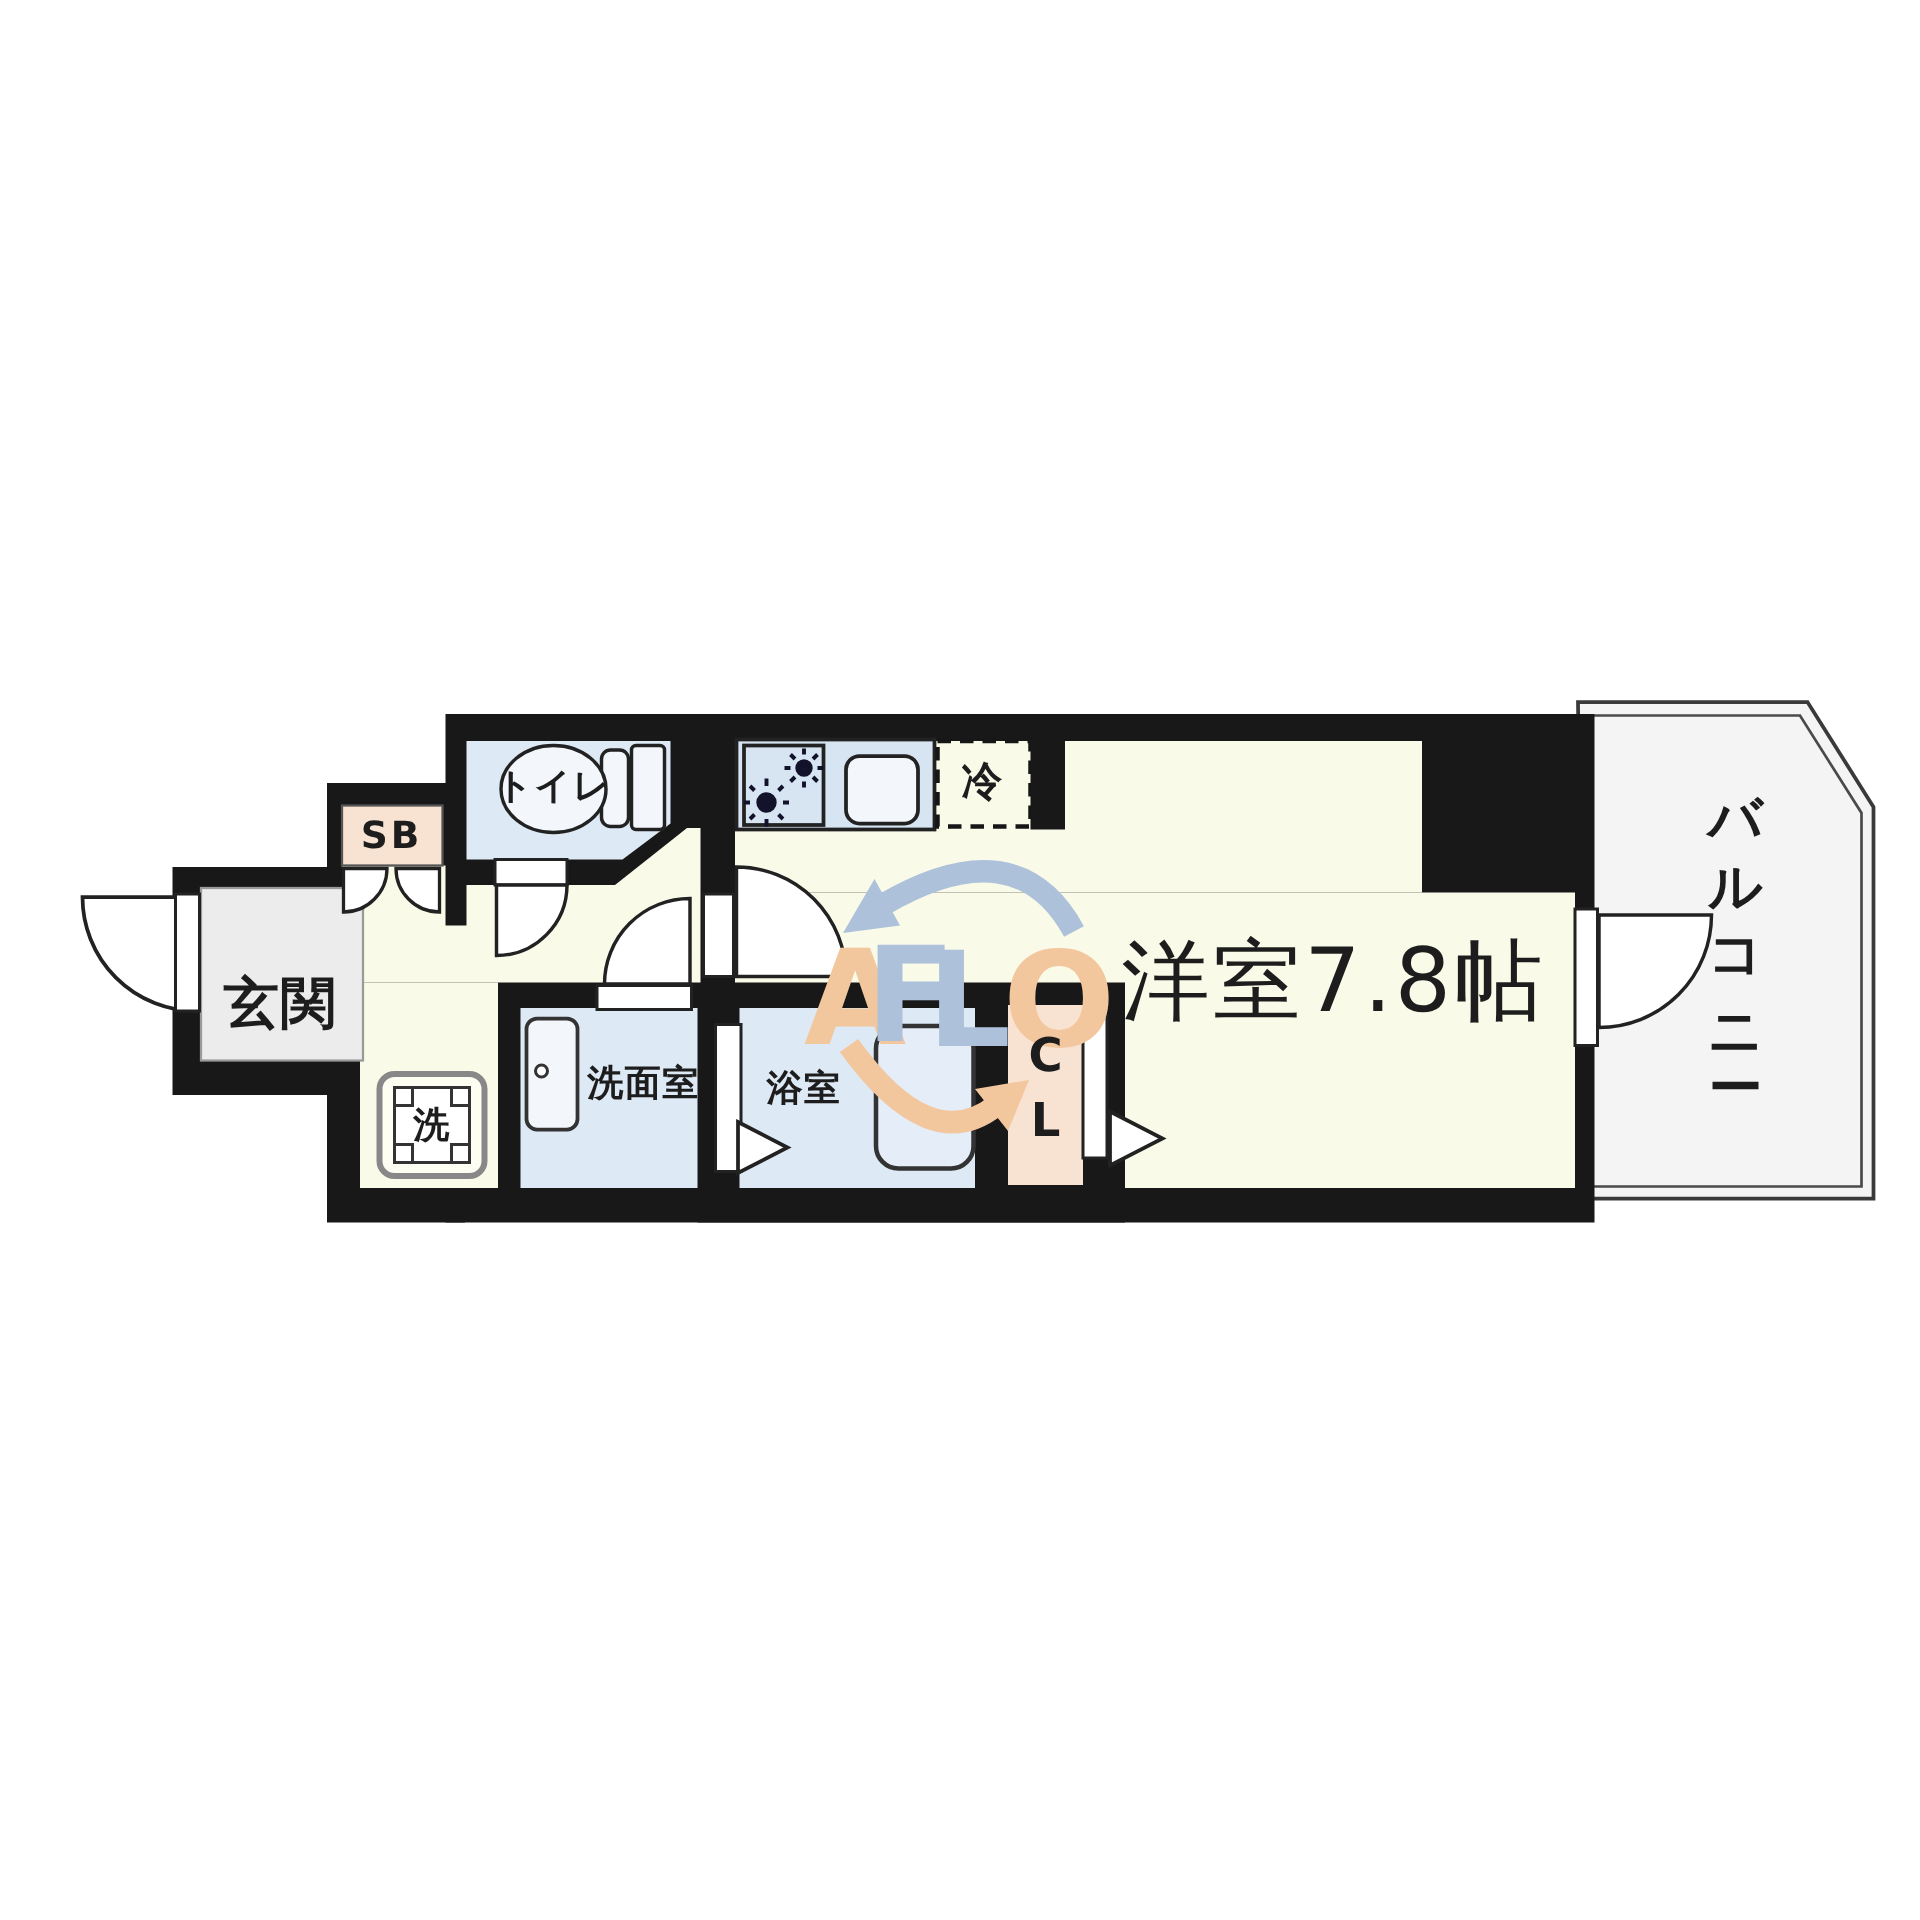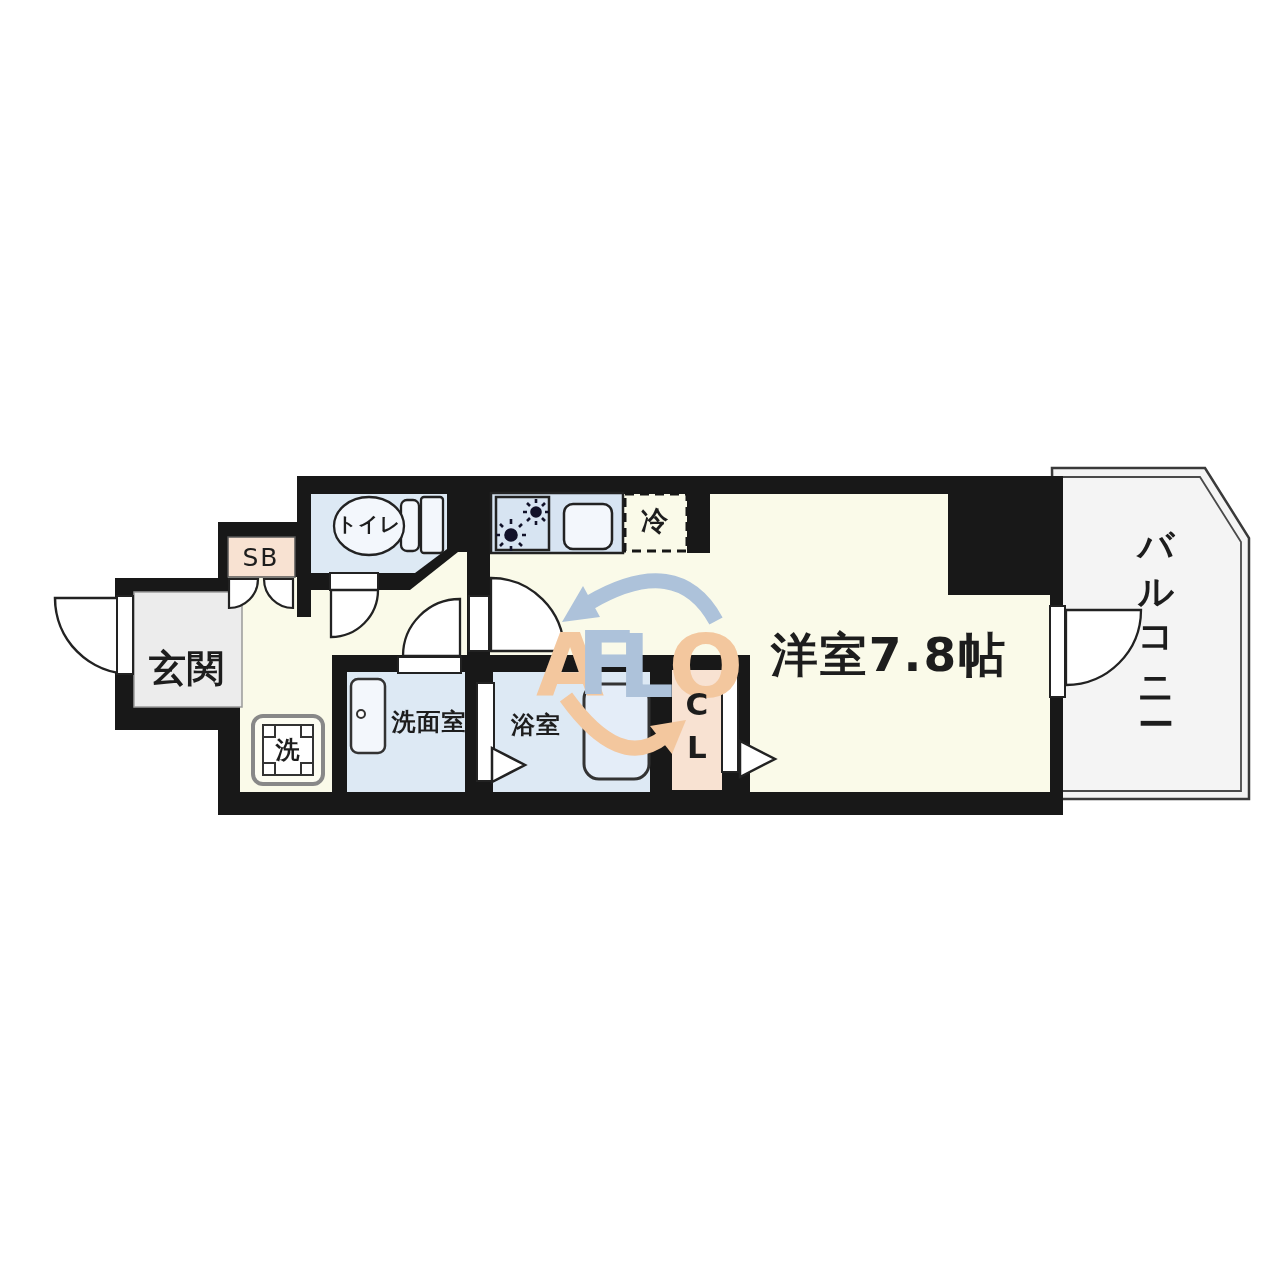--- a/index.html
+++ b/index.html
@@ -2,27 +2,27 @@
 <html><head>
 <meta charset="utf-8">
 <style>
   html,body{margin:0;padding:0;background:#ffffff;}
   #canvas{position:relative;width:1280px;height:1280px;background:#ffffff;overflow:hidden;
           font-family:"DejaVu Sans","Liberation Sans",sans-serif;}
   #plan-svg{position:absolute;left:0;top:0;width:1280px;height:1280px;}
   .lbl{position:absolute;color:#1d1d1d;font-weight:600;white-space:nowrap;
        transform:translate(-50%,-50%);letter-spacing:1px;}
   .lbl-genkan{font-size:37px;}
-  .lbl-sb{font-size:25px;font-weight:400;letter-spacing:2px;}
-  .lbl-toilet{font-size:20px;}
+  .lbl-sb{font-size:25px;font-weight:700;letter-spacing:2px;}
+  .lbl-toilet{font-size:24px;}
   .lbl-fridge{font-size:27px;}
   .lbl-washer{font-size:24px;}
   .lbl-washroom{font-size:24px;}
   .lbl-bath{font-size:24px;}
-  .lbl-west{font-size:47px;font-weight:700;letter-spacing:2px;}
+  .lbl-west{font-size:59px;font-weight:400;letter-spacing:2px;}
   .lbl-vert{position:absolute;color:#1d1d1d;font-weight:600;white-space:nowrap;
             writing-mode:vertical-rl;}
   .lbl-cl{left:679px;top:686px;font-size:31px;letter-spacing:7px;text-orientation:upright;font-weight:700;}
   .lbl-balcony{left:1131px;top:505px;font-size:36px;letter-spacing:9px;text-orientation:mixed;}
   .wm-letter{position:absolute;font-weight:800;font-size:88px;line-height:1;
              transform:translate(-50%,-50%);}
 </style>
 </head>
 <body>
 

